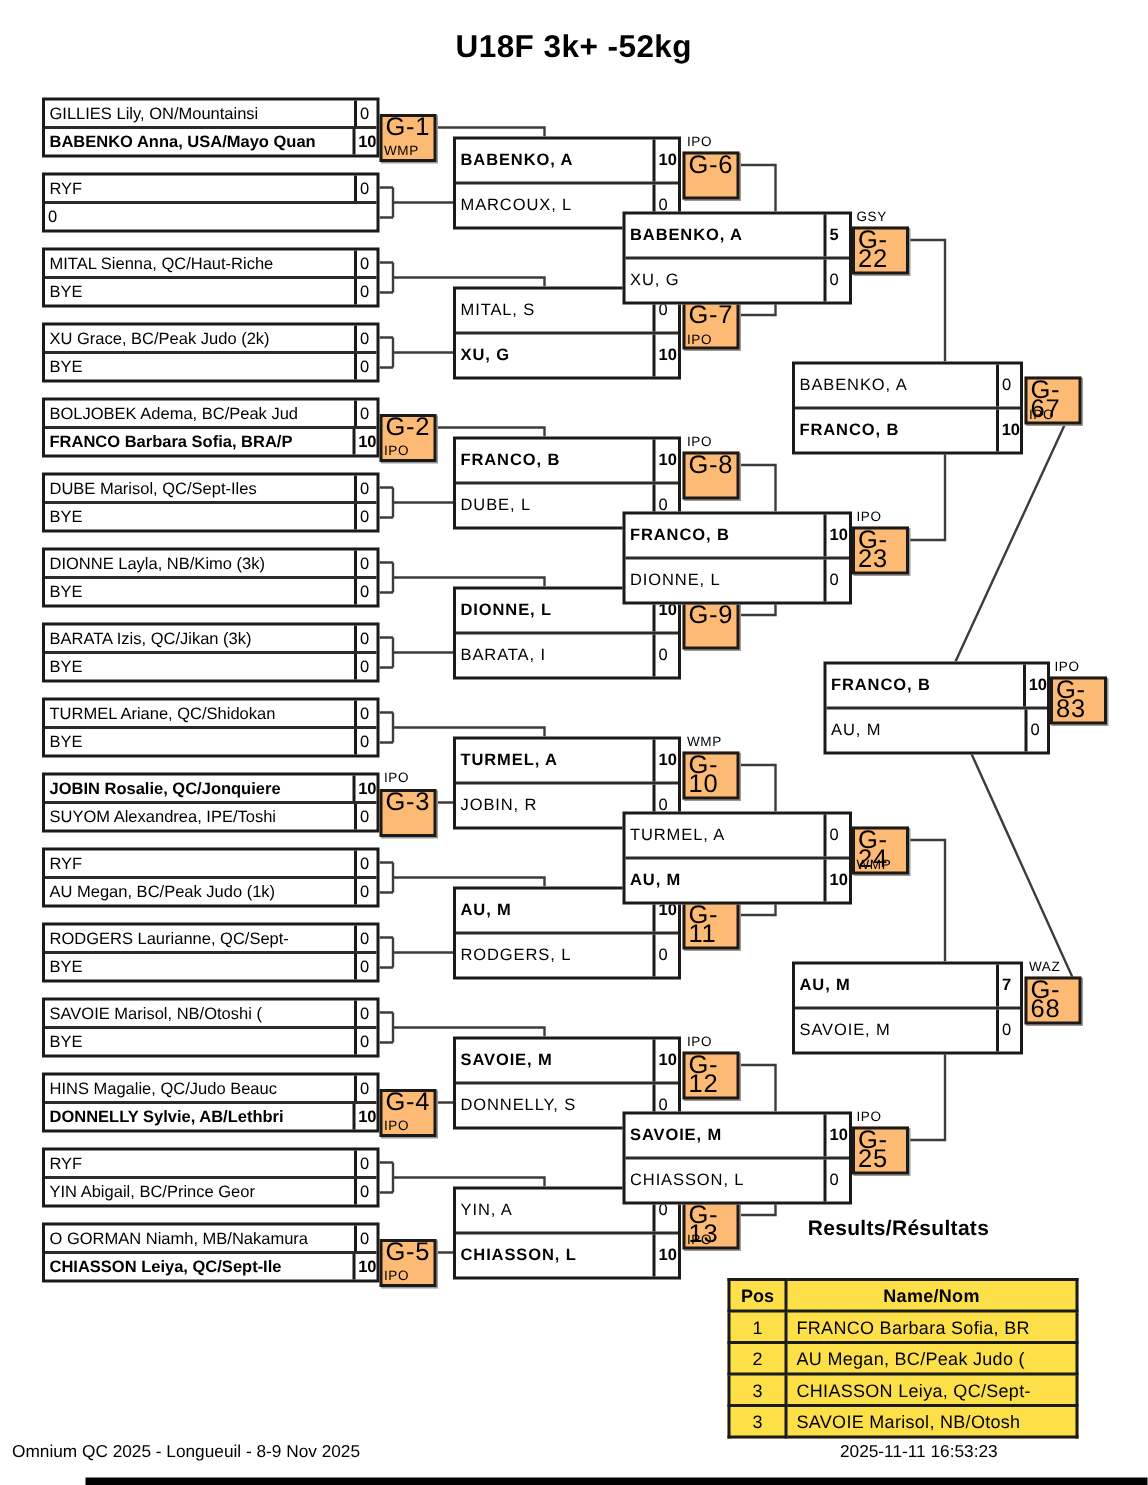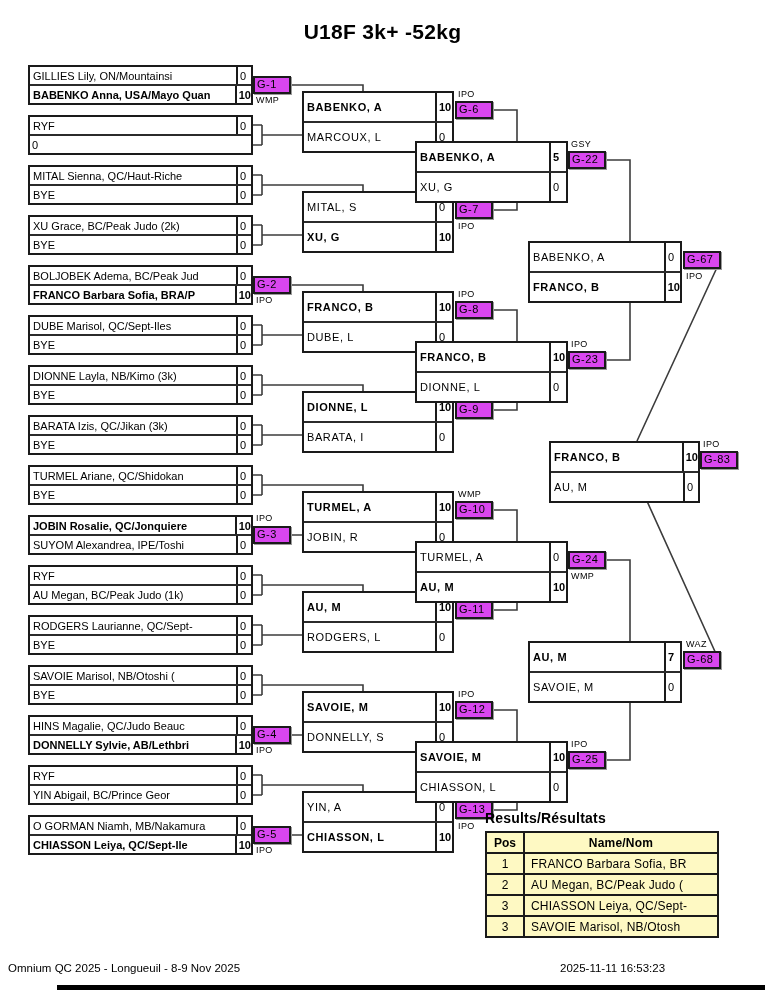--- a/index.html
+++ b/index.html
@@ -15,38 +15,38 @@
   .nm{display:flex;align-items:center;white-space:nowrap;overflow:hidden;
       padding-left:3px;font-size:11px;border-right:2px solid #1a1a1a}
   .sc{flex:1;font-size:11px;padding-left:2px;display:flex;align-items:center}
   .b{font-weight:bold}
   .r1{width:225px}.r1 .row{height:17px}.r1 .nm{width:203px}
   .r2{width:152px}.r3{width:153px}.sf{width:154px}.fi{width:151px}
   .r2 .row,.r3 .row,.sf .row,.fi .row{height:28px}
   .r2 .nm{width:128px}.r3 .nm{width:129px}.sf .nm{width:131px}.fi .nm{width:129px}
   .r2 .nm,.r3 .nm,.sf .nm,.fi .nm{letter-spacing:.6px}
   
-  .gl{position:absolute;box-sizing:border-box;width:38px;height:18px;
-      border:2px solid #1a1a1a;background:#d946ef;box-shadow:1px 1px 0 #9a9a9a;
-      font-size:11px;line-height:13px;padding-left:2px;letter-spacing:.5px}
+  .gl{position:absolute;box-sizing:border-box;width:38px;height:32px;
+      border:2px solid #1a1a1a;background:#fdba74;box-shadow:1px 1px 0 #9a9a9a;
+      font-size:17px;line-height:13px;padding-left:2px;letter-spacing:.5px}
   .r1 .gl{left:223px;top:9px}
   .r2 .gl,.r3 .gl{left:151px;top:8px}
   .sf .gl{left:153px;top:8px}
   .fi .gl{left:149px;top:8px}
   
   .code{position:absolute;font-size:9px;letter-spacing:.4px;line-height:10px}
   .code.above{top:-4px}.code.below{top:28px}
   .r1 .code{left:226px}
   .r2 .code,.r3 .code{left:154px}
   .sf .code{left:156px}
   .fi .code{left:152px}
   
-  .res-title{position:absolute;left:485px;top:810px;width:228px;text-align:left;
+  .res-title{position:absolute;left:485px;top:810px;width:228px;text-align:center;
              font-size:14px;font-weight:bold;letter-spacing:.2px}
-  table.res{position:absolute;left:485px;top:831px;border-collapse:collapse;background:#fef9c3}
+  table.res{position:absolute;left:485px;top:852px;border-collapse:collapse;background:#fde047}
   .res th,.res td{border:2px solid #1a1a1a;font-size:12px;height:19px;padding:0}
   .res .posc{width:36px;text-align:center}
   .res .namec{width:186px;text-align:left;padding-left:6px;letter-spacing:.2px}
   .res th.namec{text-align:center;padding-left:0}
   
   .foot-l{position:absolute;left:8px;top:962px;font-size:11.5px}
   .foot-r{position:absolute;left:560px;top:962px;font-size:11.5px}
   .bbar{position:absolute;left:57px;top:985px;width:708px;height:5px;background:#000}
 </style>
 </head>

